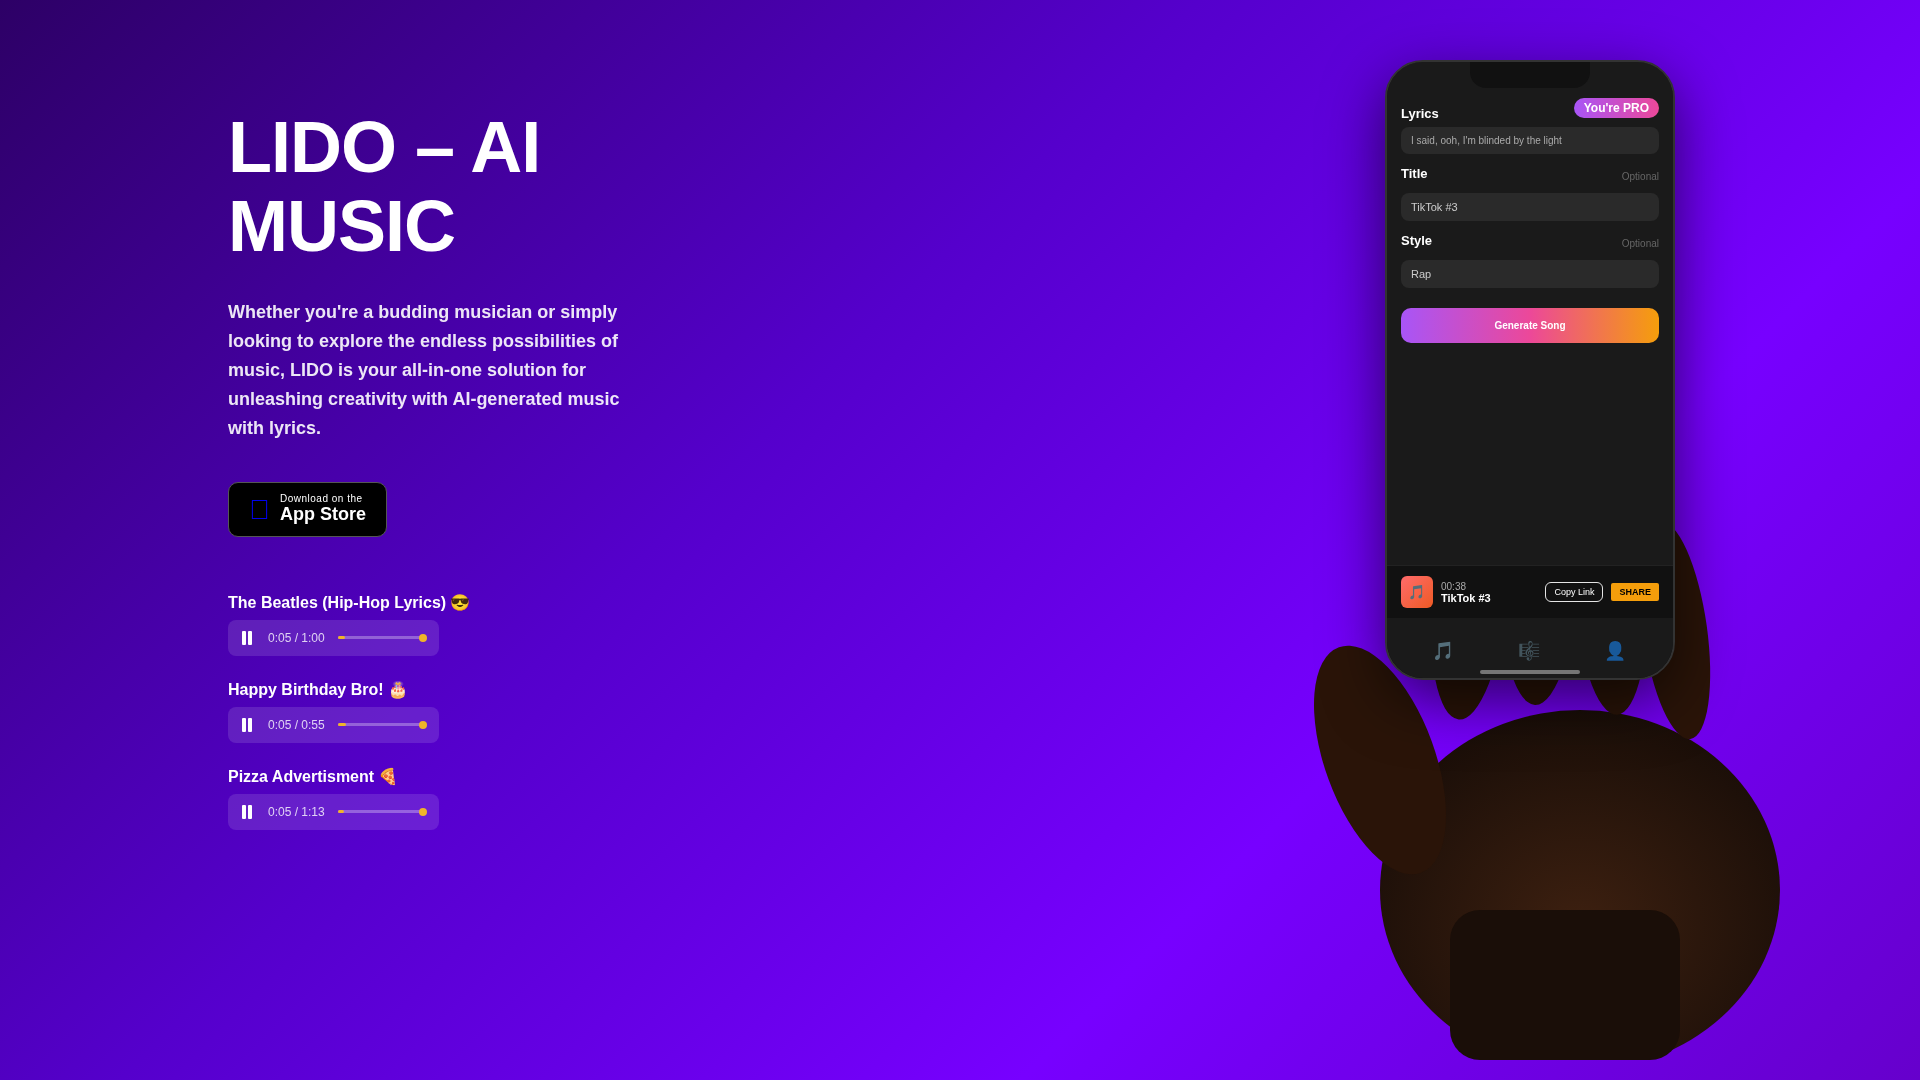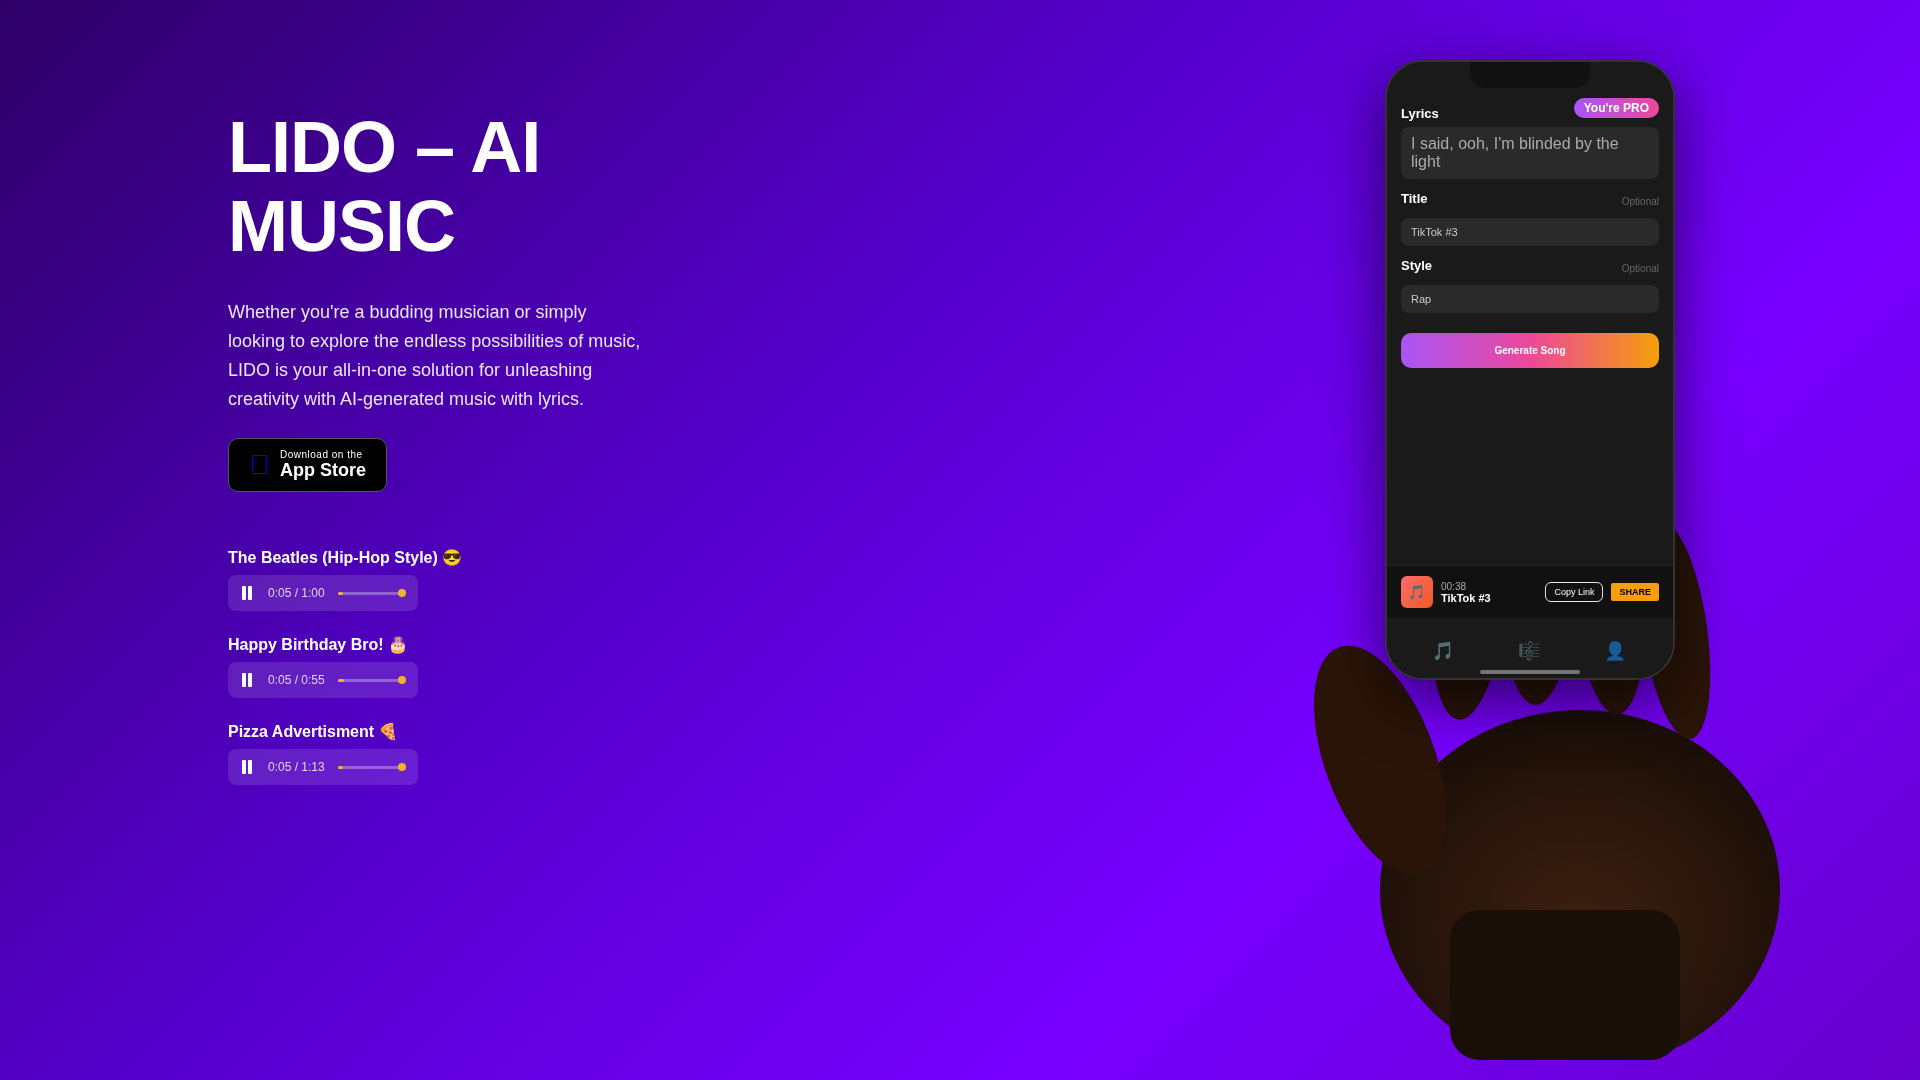--- a/index.html
+++ b/index.html
@@ -27,22 +27,23 @@
       line-height: 1.1;
       margin-bottom: 32px;
       letter-spacing: -1px;
       margin-top: 48px;
     }
 
     .hero-description {
       font-size: 18px;
       line-height: 1.6;
       color: rgba(255,255,255,0.9);
-      margin-bottom: 24px;
+      margin-bottom: 40px;
       max-width: 420px;
+      font-weight: bold;
     }
 
     .app-store-btn {
       display: inline-flex;
       align-items: center;
       gap: 10px;
       background: #000;
       border: 1.5px solid #555;
       border-radius: 10px;
       padding: 10px 20px;
@@ -90,21 +91,21 @@
       color: #fff;
     }
 
     .track-player {
       display: flex;
       align-items: center;
       gap: 10px;
       background: rgba(255,255,255,0.12);
       border-radius: 8px;
       padding: 10px 14px;
-      width: 190px;
+      width: 211px;
     }
 
     .pause-icon {
       width: 16px;
       height: 16px;
       display: flex;
       align-items: center;
       gap: 2px;
       flex-shrink: 0;
       cursor: pointer;
@@ -375,21 +376,21 @@
     <span class="apple-icon"></span>
     <div class="btn-text">
       <span class="download-on">Download on the</span>
       <span class="store-name">App Store</span>
     </div>
   </a>
 
   <div class="music-tracks">
 
     <div class="track-item">
-      <div class="track-title">The Beatles (Hip-Hop Style) 😎</div>
+      <div class="track-title">The Beatles (Hip-Hop Lyrics) 😎</div>
       <div class="track-player">
         <div class="pause-icon">
           <span></span>
             <span></span>
         </div>
         <span class="track-time">0:05 / 1:00</span>
         <div class="track-progress">
           <div class="track-progress-fill" style="width:8%;"></div>
           <div class="track-progress-dot"></div>
         </div>
@@ -461,21 +462,21 @@
 
   <div class="phone-frame">
     <div class="phone-notch"></div>
 
     <div class="pro-badge">You're PRO</div>
 
     <div class="phone-screen">
       <div class="app-content">
 
         <div class="app-label">Lyrics</div>
-        <div class="app-input" style="background:#2a2a2a; border-radius:8px; padding:8px 10px; color:#aaa; font-size:16px; margin-bottom:12px;">I said, ooh, I'm blinded by the light</div>
+        <div class="app-input" style="background:#2a2a2a; border-radius:8px; padding:8px 10px; color:#aaa; font-size:10px; margin-bottom:12px;">I said, ooh, I'm blinded by the light</div>
 
         <div class="app-label-row">
           <span class="app-label">Title</span>
           <span class="app-label-opt">Optional</span>
         </div>
         <div class="app-input" style="background:#2a2a2a; border-radius:8px; padding:8px 10px; color:#ccc; font-size:11px; margin-bottom:12px;">TikTok #3</div>
 
         <div class="app-label-row">
           <span class="app-label">Style</span>
           <span class="app-label-opt">Optional</span>

